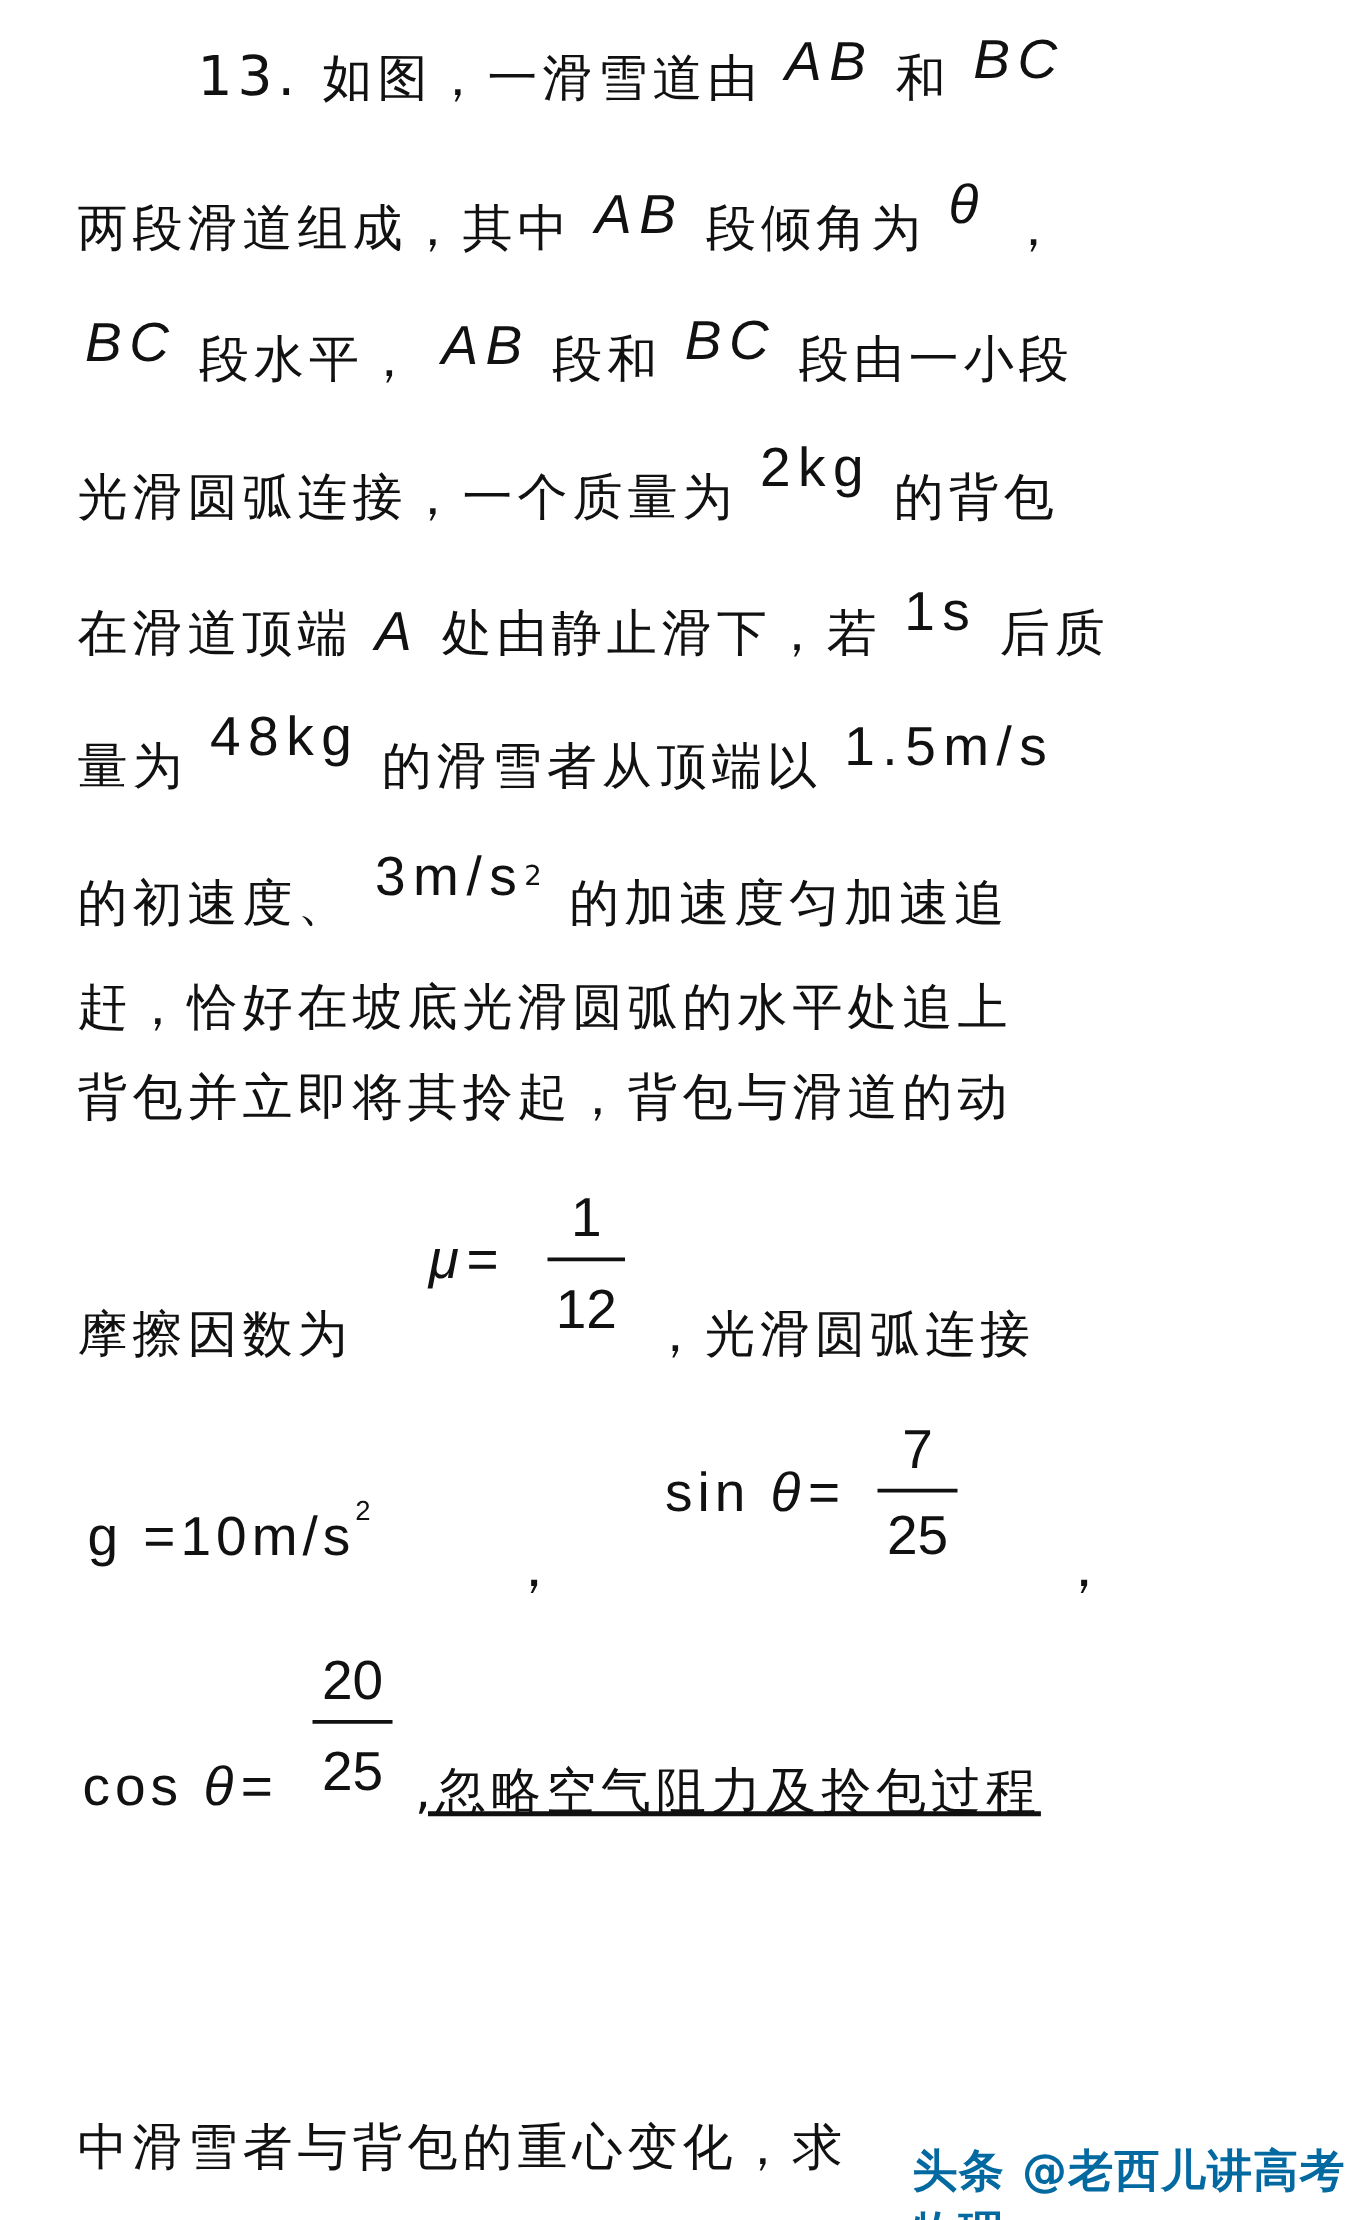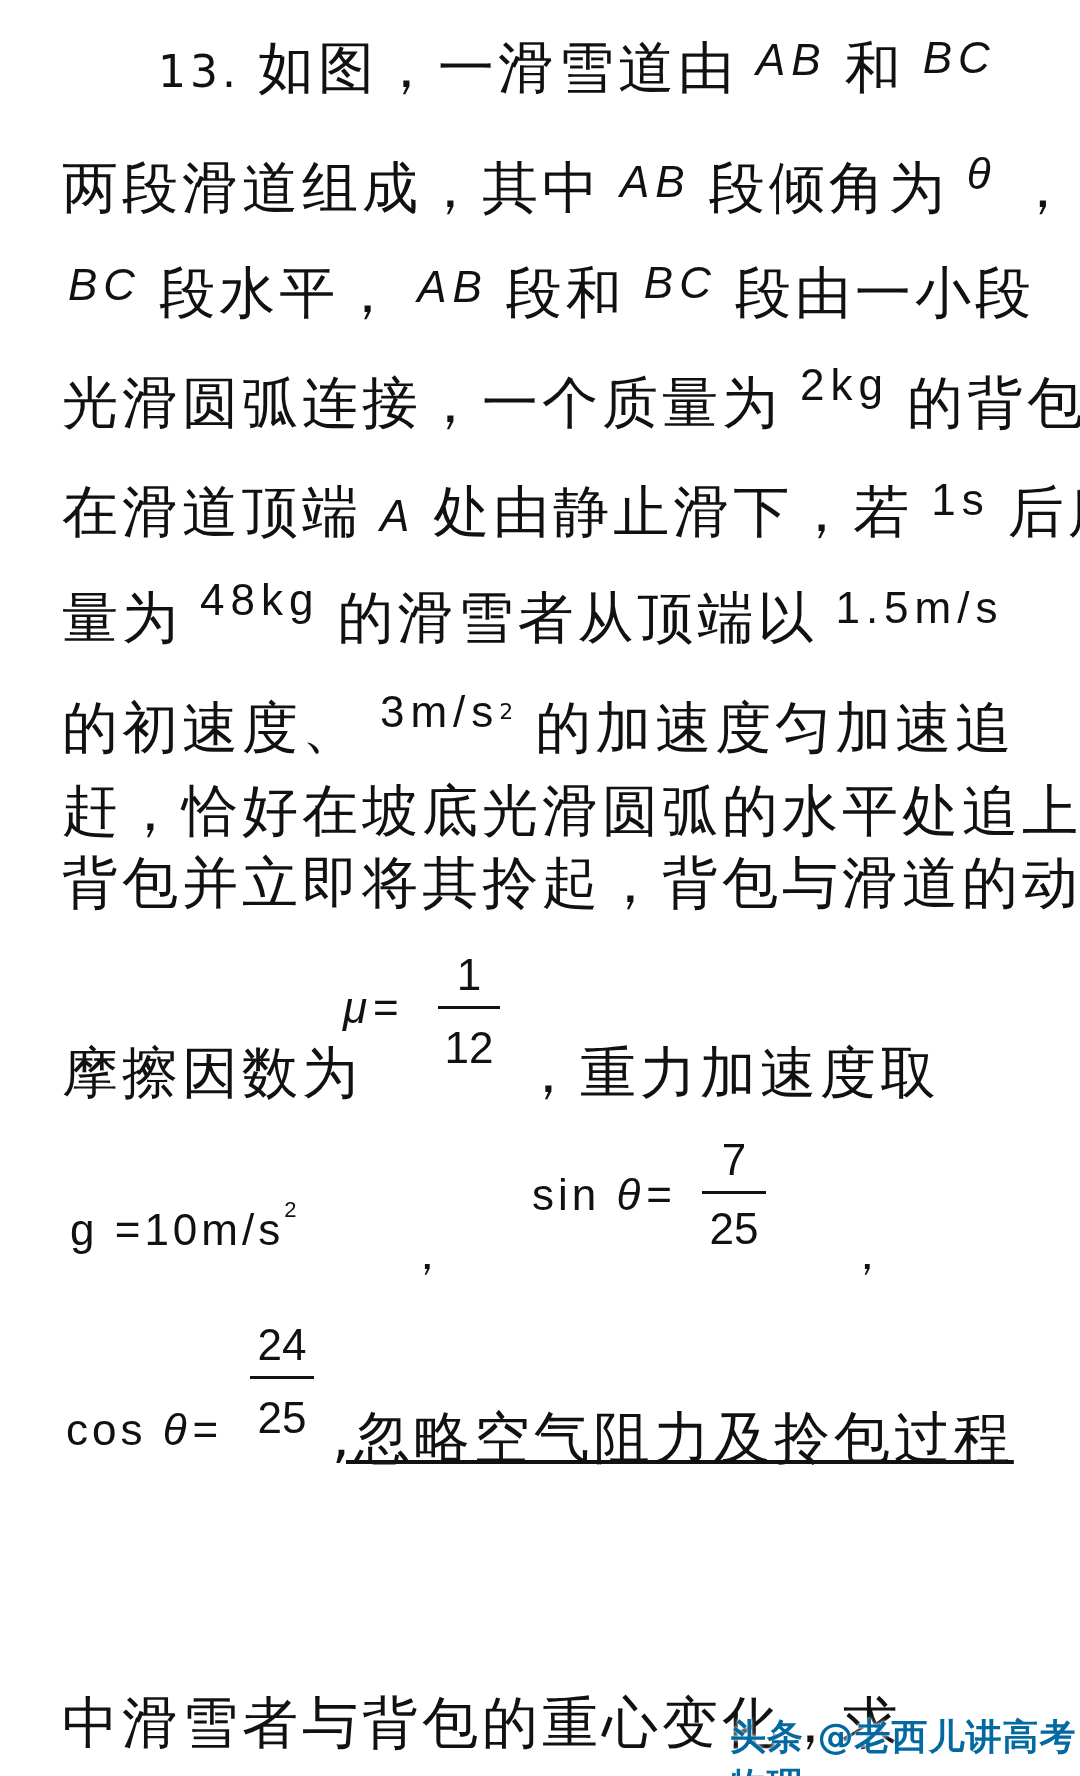--- a/index.html
+++ b/index.html
@@ -1,19 +1,19 @@
 <!DOCTYPE html>
 <html><head>
 <meta charset="utf-8">
 <style>
   html, body { margin:0; padding:0; background:#ffffff; }
   body { width:1080px; height:1776px; position:relative; overflow:hidden;
          font-family:"DejaVu Sans", "Liberation Sans", sans-serif; color:#111; }
   .ln { position:absolute; left:0; white-space:nowrap; font-size:44px; letter-spacing:4px; line-height:1; }
-  .cn { font-size:56px; }
+  .cn { font-size:40px; }
   .it { font-style:italic; font-family:"Liberation Sans", sans-serif; font-weight:300; letter-spacing:6px; }
   .sup { position:relative; font-family:"Liberation Sans", sans-serif; letter-spacing:6px; }
   .frac { position:absolute; display:flex; flex-direction:column; align-items:center; font-family:"Liberation Sans", sans-serif; font-size:44px; }
   .frac .bar { height:3px; background:#111; }
   .math { position:absolute; font-family:"Liberation Sans", sans-serif; font-size:44px; white-space:nowrap; letter-spacing:4px; }
   .small2 { font-size:22px; position:relative; top:-28px; }
   .wm { position:absolute; left:730px; top:1713px; font-size:36px; color:#0369a1; font-weight:bold;
         text-shadow: 0 0 2px #fff, 0 0 4px #fff; letter-spacing:1px; }
 </style>
 </head>
@@ -84,21 +84,21 @@
 </div>
 <div class="math" style="left:343px; top:983px;">
   <span class="it">μ</span><span>=</span>
 </div>
 <div class="frac" style="left:438px; top:950px; width:62px;">
   <span>1</span>
   <div class="bar" style="width:62px; margin:6px 0 14px;"></div>
   <span>12</span>
 </div>
 <div class="ln" style="top:1045px; left:520px;">
-  <span class="cn">，重力加速度取</span>
+  <span class="cn">，光滑圆弧连接</span>
 </div>
 
 <div class="math" style="left:70px; top:1205px;">
   <span>g =10m/s</span><span class="small2">2</span>
 </div>
 <div class="math" style="left:405px; top:1225px;">
   <span>，</span>
 </div>
 
 <div class="math" style="left:532px; top:1170px;">
@@ -112,21 +112,21 @@
 </div>
 <div class="math" style="left:845px; top:1225px;">
   <span>，</span>
 </div>
 
 <div class="math" style="left:66px; top:1387px;margin-top:18px;">
   <span>cos</span>
   <span class="it">θ</span><span>=</span>
 </div>
 <div class="frac" style="left:250px; top:1320px; width:64px;">
-  <span>24</span>
+  <span>20</span>
   <div class="bar" style="width:64px; margin:6px 0 14px;"></div>
   <span>25</span>
 </div>
 <div class="ln" style="top:1410px; left:332px;text-decoration:underline;">
   <span class="cn">,忽略空气阻力及拎包过程</span>
 </div>
 
 <div class="ln" style="top:1695px; left:62px;">
   <span class="cn">中滑雪者与背包的重心变化，求</span>
 </div>

